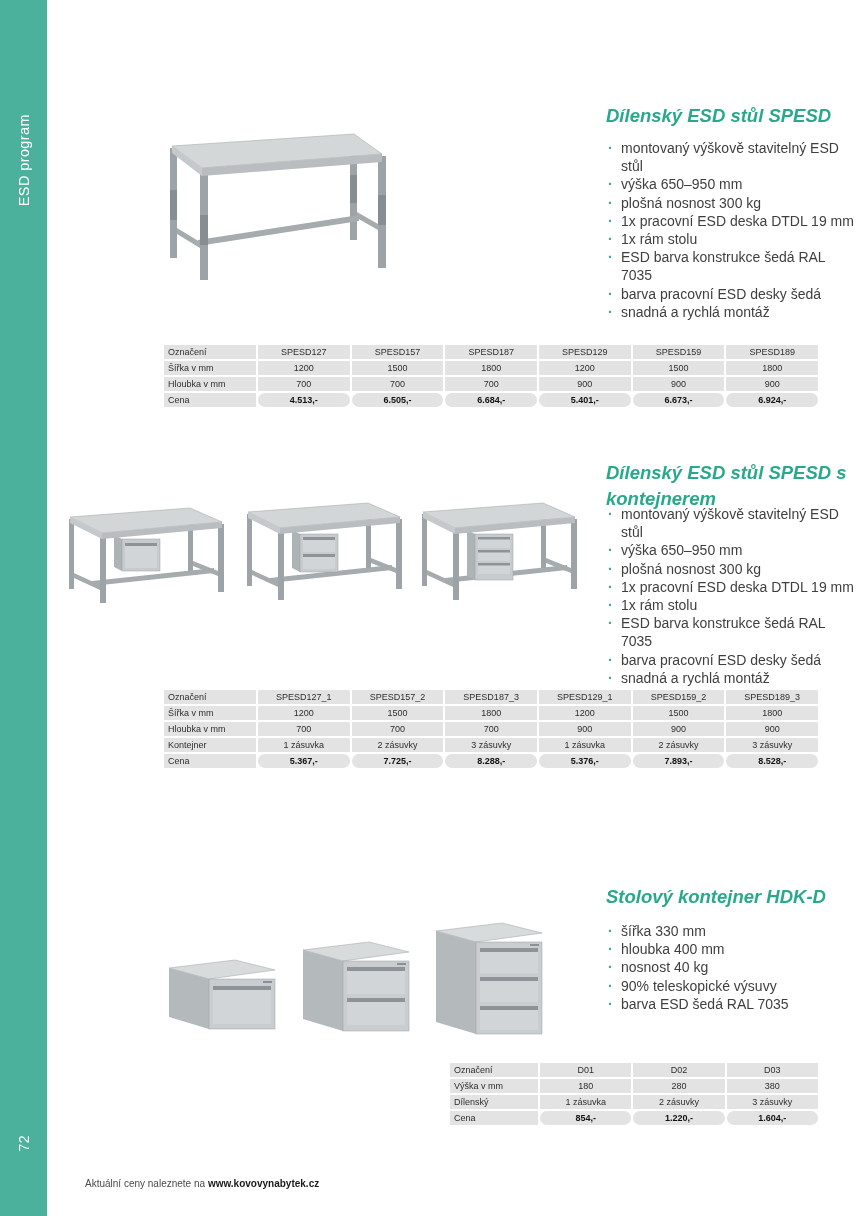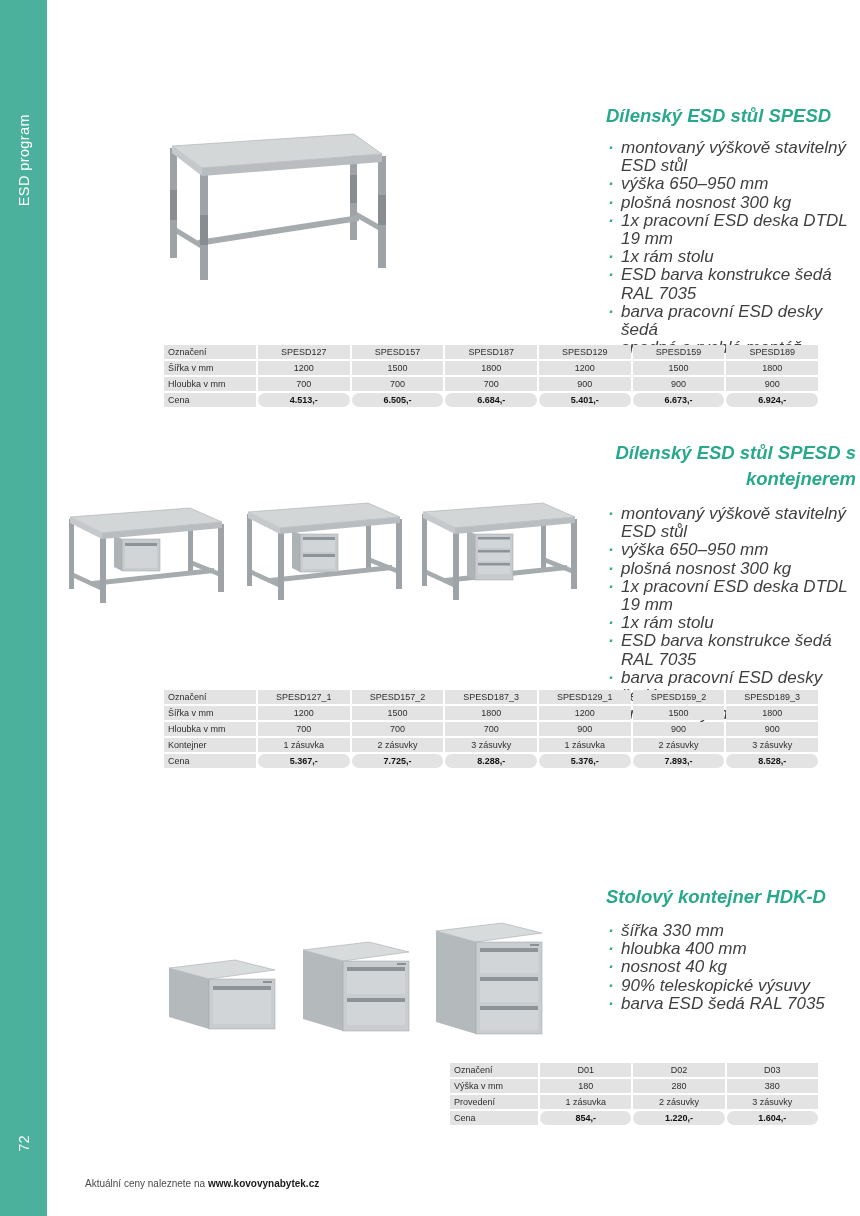--- a/index.html
+++ b/index.html
@@ -7,21 +7,21 @@
         font-family:"Liberation Sans", sans-serif;}
 
   
   .sidebar{position:absolute;left:0;top:0;width:47px;height:1216px;background:#4bb19c;}
   .vwrap{position:absolute;display:flex;align-items:center;justify-content:center;width:47px;}
   .vtext{writing-mode:vertical-rl;transform:rotate(180deg);color:#ffffff;font-size:14.5px;letter-spacing:.4px;}
 
   
   .title{position:absolute;width:250px;font-weight:bold;color:#29a98b;font-size:18.5px;line-height:26px;font-style:italic;}
   .bullets{position:absolute;width:252px;list-style:none;margin:0;padding:0;}
-  .bullets li{position:relative;padding-left:15px;font-size:17px;line-height:18.2px;color:#3f3f3f;font-style:italic;}
+  .bullets li{position:relative;padding-left:15px;font-size:14px;line-height:18.2px;color:#3f3f3f;}
   .bullets li::before{content:"\00B7";position:absolute;left:2px;top:0;color:#31ac8e;font-weight:bold;}
 
   
   .spec-table{position:absolute;border-collapse:separate;border-spacing:2px;table-layout:fixed;}
   .spec-table td{background:#e3e3e3;font-size:9px;color:#2e2e2e;text-align:center;height:12px;
                  padding:1px 4px;overflow:hidden;white-space:nowrap;}
   .spec-table td.lbl{text-align:left;}
   .spec-table tr.price td:not(.lbl){font-weight:bold;color:#111;border-radius:7px;}
 
   
@@ -181,21 +181,21 @@
       <rect x="63" y="58" width="32" height="11" fill="#d2d5d7"></rect>
       <rect x="63" y="58" width="32" height="2.5" fill="#8d9396"></rect>
       <rect x="63" y="71" width="32" height="11" fill="#d2d5d7"></rect>
       <rect x="63" y="71" width="32" height="2.5" fill="#8d9396"></rect>
       <polygon points="8,20 128,11 160,25 40,36" fill="#d3d6d7" stroke="#a7acae" stroke-width="0.6"></polygon>
       <polygon points="40,36 160,25 160,31 40,42" fill="#b9bdbf"></polygon>
       <polygon points="8,20 40,36 40,42 8,26" fill="#c6c9cb"></polygon>
     </svg>
   </div>
 
-  <div class="title" style="left:606px;top:440px;text-align:right;">Dílenský ESD stůl SPESD s kontejnerem</div>
+  <div class="title" style="left:606px;top:460px;">Dílenský ESD stůl SPESD s kontejnerem</div>
 
   <ul class="bullets" style="left:606px;top:505px;">
     <li>montovaný výškově stavitelný ESD stůl</li>
     <li>výška 650–950 mm</li>
     <li>plošná nosnost 300 kg</li>
     <li>1x pracovní ESD deska DTDL 19 mm</li>
     <li>1x rám stolu</li>
     <li>ESD barva konstrukce šedá RAL 7035</li>
     <li>barva pracovní ESD desky šedá</li>
     <li>snadná a rychlá montáž</li>
@@ -321,21 +321,21 @@
       <td>D02</td>
       <td>D03</td>
     </tr>
     <tr>
       <td class="lbl">Výška v mm</td>
       <td>180</td>
       <td>280</td>
       <td>380</td>
     </tr>
     <tr>
-      <td class="lbl">Provedení</td>
+      <td class="lbl">Dílenský</td>
       <td>1 zásuvka</td>
       <td>2 zásuvky</td>
       <td>3 zásuvky</td>
     </tr>
     <tr class="price">
       <td class="lbl">Cena</td>
       <td>854,-</td>
       <td>1.220,-</td>
       <td>1.604,-</td>
     </tr>

